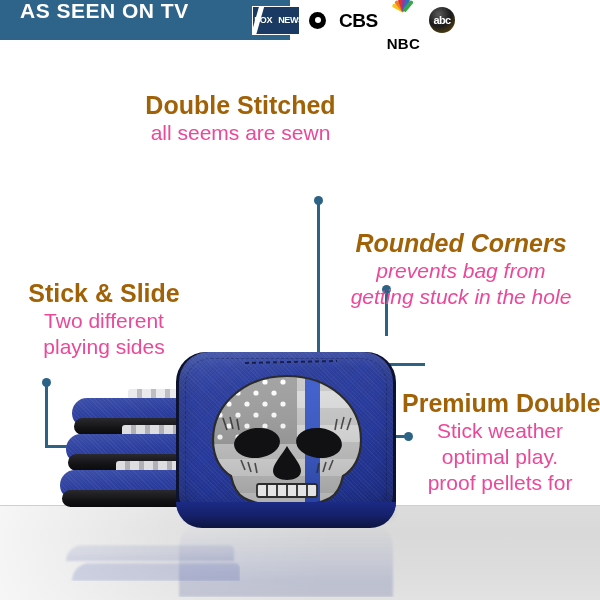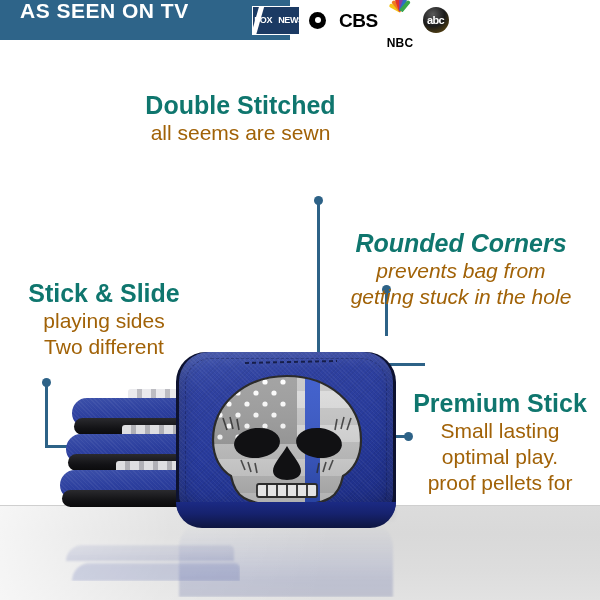--- a/index.html
+++ b/index.html
@@ -57,39 +57,39 @@
     width:17px;height:17px;border-radius:50%;background:#000;
     display:flex;align-items:center;justify-content:center;
   }
   .cbs-eye::after{content:"";width:6px;height:6px;border-radius:50%;background:#fff;}
   .cbs-txt{font-size:19px;font-weight:bold;color:#000;line-height:1;letter-spacing:-.5px;}
 
   
   .nbc{display:flex;flex-direction:column;align-items:center;gap:0px;}
   .peacock{position:relative;width:26px;height:20px;}
   .feather{position:absolute;left:12px;bottom:1px;width:4px;height:13px;border-radius:3px 3px 1px 1px;transform-origin:50% 100%;}
-  .nbc-txt{font-size:12px;font-weight:bold;color:#000;line-height:9px;letter-spacing:.3px;margin-top:27px;}
+  .nbc-txt{font-size:15px;font-weight:bold;color:#000;line-height:9px;letter-spacing:.3px;margin-top:27px;}
 
   
   .abc{
     width:26px;height:26px;border-radius:50%;
     background:radial-gradient(circle at 38% 28%,#5a5a5a 0%,#1b1b1b 48%,#4a3a12 78%,#8a6a1a 100%);
     display:flex;align-items:center;justify-content:center;
   }
   .abc-txt{
     color:#ffffff;font-size:11px;font-weight:bold;letter-spacing:-.6px;line-height:1;
   }
 
   
   .callout{position:absolute;}
   .c-title{
-    color:#0f766e;font-weight:bold;font-size:25px;line-height:30px;white-space:nowrap;
+    color:#a16207;font-weight:bold;font-size:25px;line-height:30px;white-space:nowrap;
   }
   .c-body{
-    color:#a16207;font-size:21px;line-height:26px;font-weight:normal;
+    color:#ec4899;font-size:21px;line-height:26px;font-weight:normal;
   }
   .c-body div{white-space:nowrap;}
 
   .ta-center{text-align:center;}
 
   #callout-double{left:108px;top:90px;width:265px;}
   #callout-rounded{left:330px;top:228px;width:262px;font-style:italic;}
   #callout-stick{left:4px;top:278px;width:200px;}
   #callout-resin{left:402px;top:388px;width:196px;}
 
@@ -411,27 +411,27 @@
     <div class="c-title">Rounded Corners</div>
     <div class="c-body">
       <div>prevents bag from</div>
       <div>getting stuck in the hole</div>
     </div>
   </div>
 
   <div class="callout ta-center" id="callout-stick">
     <div class="c-title">Stick &amp; Slide</div>
     <div class="c-body">
+      <div>Two different</div>
       <div>playing sides</div>
-      <div>Two different</div>
     </div>
   </div>
 
   <div class="callout ta-center" id="callout-resin">
-    <div class="c-title">Premium Stick</div>
+    <div class="c-title">Premium Double</div>
     <div class="c-body">
-      <div>Small lasting</div>
+      <div>Stick weather</div>
       <div>optimal play.</div>
       <div>proof pellets for</div>
     </div>
   </div>
 
 </div>
 
 </body></html>

